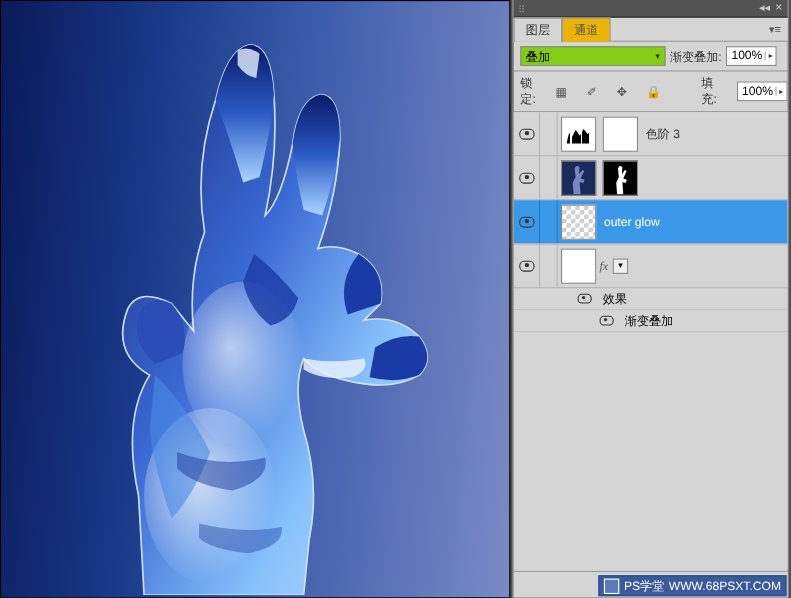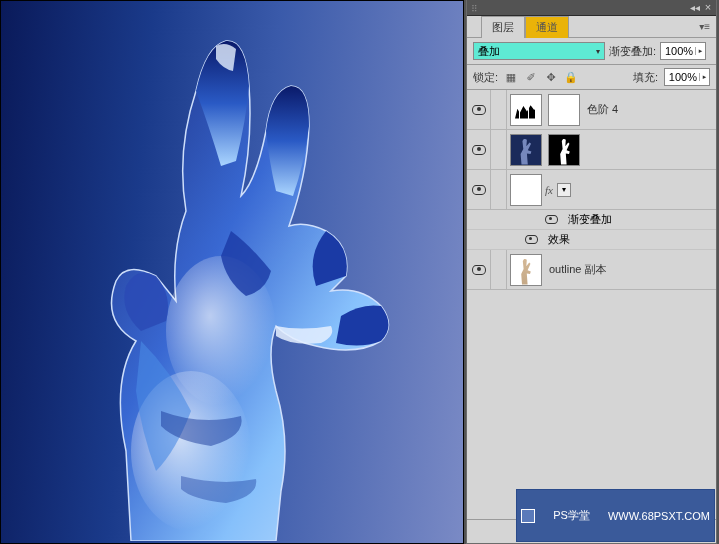--- a/index.html
+++ b/index.html
@@ -5,33 +5,33 @@
 *{box-sizing:border-box;margin:0;padding:0;font-family:"Microsoft YaHei",Arial,sans-serif;font-size:11px;user-select:none}
 body{background:#535353;width:719px;height:544px;overflow:hidden;position:relative}
 .canvas{position:absolute;left:0;top:0;width:464px;height:544px;background:linear-gradient(95deg,#0a1a5a 0%,#1a3a8a 30%,#3a5aaa 55%,#7a8ac5 100%);border:1px solid #000}
 .hand{position:absolute;left:80px;top:30px;width:330px;height:510px}
 .hand svg{width:100%;height:100%}
 .panel{position:absolute;left:466px;top:0;width:251px;height:544px;background:#d5d5d5;border:1px solid #6b6b6b;border-top:none}
 .panel-top{height:16px;background:#535353;border-bottom:1px solid #2a2a2a;position:relative}
 .panel-top .dots{position:absolute;left:4px;top:4px;color:#888;font-size:9px;letter-spacing:1px}
 .panel-top .collapse{position:absolute;right:14px;top:0;width:14px;height:14px;color:#ccc;display:flex;align-items:center;justify-content:center;font-size:10px}
 .panel-top .close{position:absolute;right:2px;top:0;width:12px;height:14px;color:#ccc;display:flex;align-items:center;justify-content:center;font-size:11px}
-.tabs{height:22px;background:#d5d5d5;display:flex;align-items:flex-end;padding-left:14px;border-bottom:1px solid #9a9a9a}
+.tabs{height:22px;background:#d5d5d5;display:flex;align-items:flex-end;padding-left:0;border-bottom:1px solid #9a9a9a}
 .tab{padding:3px 10px 3px;background:#d5d5d5;color:#333;border:1px solid #9a9a9a;border-bottom:none;position:relative;top:1px;margin-right:0}
 .tab.active{background:#d5d5d5;font-weight:normal}
 .tab.inactive{background:#eab308;color:#555}
 .tabs .menu{margin-left:auto;margin-right:6px;align-self:center;font-size:10px;color:#555}
 .opts{display:flex;align-items:center;padding:4px 6px;gap:4px;border-bottom:1px solid #9a9a9a}
-.select{flex:0 0 132px;height:18px;border:1px solid #888;background:#5eead4;display:flex;align-items:center;padding:0 4px;justify-content:space-between}
+.select{flex:0 0 132px;height:18px;border:1px solid #888;background:#84cc16;display:flex;align-items:center;padding:0 4px;justify-content:space-between}
 .select .arrow{font-size:8px;color:#333}
 .label{color:#333}
 .pct{display:flex;align-items:center;border:1px solid #888;background:#fff;height:18px}
 .pct input{width:34px;border:none;text-align:right;padding-right:2px;font-size:11px}
 .pct .arr{width:10px;text-align:center;font-size:7px;color:#333;border-left:1px solid #aaa}
-.locks{display:flex;align-items:center;padding:3px 6px;gap:6px;border-bottom:1px solid #9a9a9a}
+.locks{display:flex;align-items:center;padding:3px 6px;gap:18px;border-bottom:1px solid #9a9a9a}
 .locks .ico{width:14px;height:14px;display:flex;align-items:center;justify-content:center;color:#555;font-size:11px}
 .locks .sp{flex:1}
 .layers{overflow:auto;height:416px;background:#d5d5d5}
 .layer{display:flex;align-items:center;height:40px;border-bottom:1px solid #b5b5b5}
 .layer.sel{background:#3b97e8;color:#fff}
 .vis{width:24px;height:100%;display:flex;align-items:center;justify-content:center;border-right:1px solid #b5b5b5}
 .vis.sel{border-right:1px solid #2a7ac0}
 .eye{width:14px;height:10px;border:1px solid #333;border-radius:60%/100%;position:relative}
 .eye::after{content:"";position:absolute;left:4px;top:1px;width:4px;height:4px;background:#333;border-radius:50%}
 .link{width:16px;height:100%;border-right:1px solid #b5b5b5}
@@ -50,21 +50,21 @@
 .lname{flex:1;padding-left:4px;color:#333}
 .layer.sel .lname{color:#fff}
 .fx-ind{margin-right:4px;font-style:italic;font-family:Georgia,serif;color:#555}
 .fx-tog{width:14px;height:14px;margin-right:6px;border:1px solid #888;display:flex;align-items:center;justify-content:center;font-size:8px;background:#eee}
 .sub{display:flex;align-items:center;height:20px;border-bottom:1px solid #c5c5c5;padding-left:58px}
 .sub .eye-sm{width:13px;height:9px;border:1px solid #333;border-radius:60%/100%;position:relative;margin-right:10px}
 .sub .eye-sm::after{content:"";position:absolute;left:3px;top:1px;width:3px;height:3px;background:#333;border-radius:50%}
 .indent{padding-left:78px}
 .bottom{position:absolute;bottom:0;left:0;right:0;height:24px;background:#d5d5d5;border-top:1px solid #9a9a9a;display:flex;align-items:center;justify-content:flex-end;gap:2px;padding:0 4px}
 .bbtn{width:22px;height:18px;display:flex;align-items:center;justify-content:center;color:#666;font-size:12px}
-.watermark{position:absolute;right:4px;bottom:2px;background:#3a5a9a;color:#fff;padding:18px 4px;font-size:10px;border:1px solid #2a4a8a;display:flex;align-items:center;gap:18px}
+.watermark{position:absolute;right:4px;bottom:2px;background:#3a5a9a;color:#fff;padding:1px 4px;font-size:10px;border:1px solid #2a4a8a;display:flex;align-items:center;gap:4px}
 .watermark .logo{width:14px;height:14px;background:#5a7aba;border:1px solid #fff}
 </style>
 </head>
 <body>
 
 <div class="canvas">
   <div class="hand">
     <svg viewBox="0 0 330 510">
       <defs>
         <linearGradient id="g1" x1="0" y1="0" x2="1" y2="1">
@@ -138,56 +138,56 @@
   </div>
 
   <div class="layers">
     <div class="layer">
       <div class="vis">
           <span class="eye"></span>
         </div>
       <div class="link"></div>
       <div class="thumb levels"></div>
       <div class="thumb white"></div>
-      <div class="lname">色阶 4</div>
+      <div class="lname">色阶 3</div>
     </div>
     <div class="layer">
       <div class="vis">
           <span class="eye"></span>
         </div>
       <div class="link"></div>
       <div class="thumb hand-dark"></div>
       <div class="thumb mask">
           <div class="handshape"></div>
         </div>
     </div>
+    <div class="layer sel">
+      <div class="vis sel">
+          <span class="eye"></span>
+        </div>
+      <div class="link sel"></div>
+      <div class="thumb trans"></div>
+      <div class="lname">outer glow</div>
+    </div>
     <div class="layer">
       <div class="vis">
           <span class="eye"></span>
         </div>
       <div class="link"></div>
       <div class="thumb white"></div>
       <span class="fx-ind">fx</span>
       <span class="fx-tog">▾</span>
     </div>
+    <div class="sub">
+      <span class="eye-sm"></span>
+      <span>效果</span>
+    </div>
     <div class="sub indent">
       <span class="eye-sm"></span>
       <span>渐变叠加</span>
-    </div>
-    <div class="sub">
-      <span class="eye-sm"></span>
-      <span>效果</span>
-    </div>
-    <div class="layer">
-      <div class="vis">
-          <span class="eye"></span>
-        </div>
-      <div class="link"></div>
-      <div class="thumb outline"></div>
-      <div class="lname">outline 副本</div>
     </div>
   </div>
 
   <div class="bottom">
     <span class="bbtn">⛓</span>
     <span class="bbtn">
         <i style="font-family:Georgia">fx</i>
       </span>
     <span class="bbtn">◯</span>
     <span class="bbtn">◐</span>

